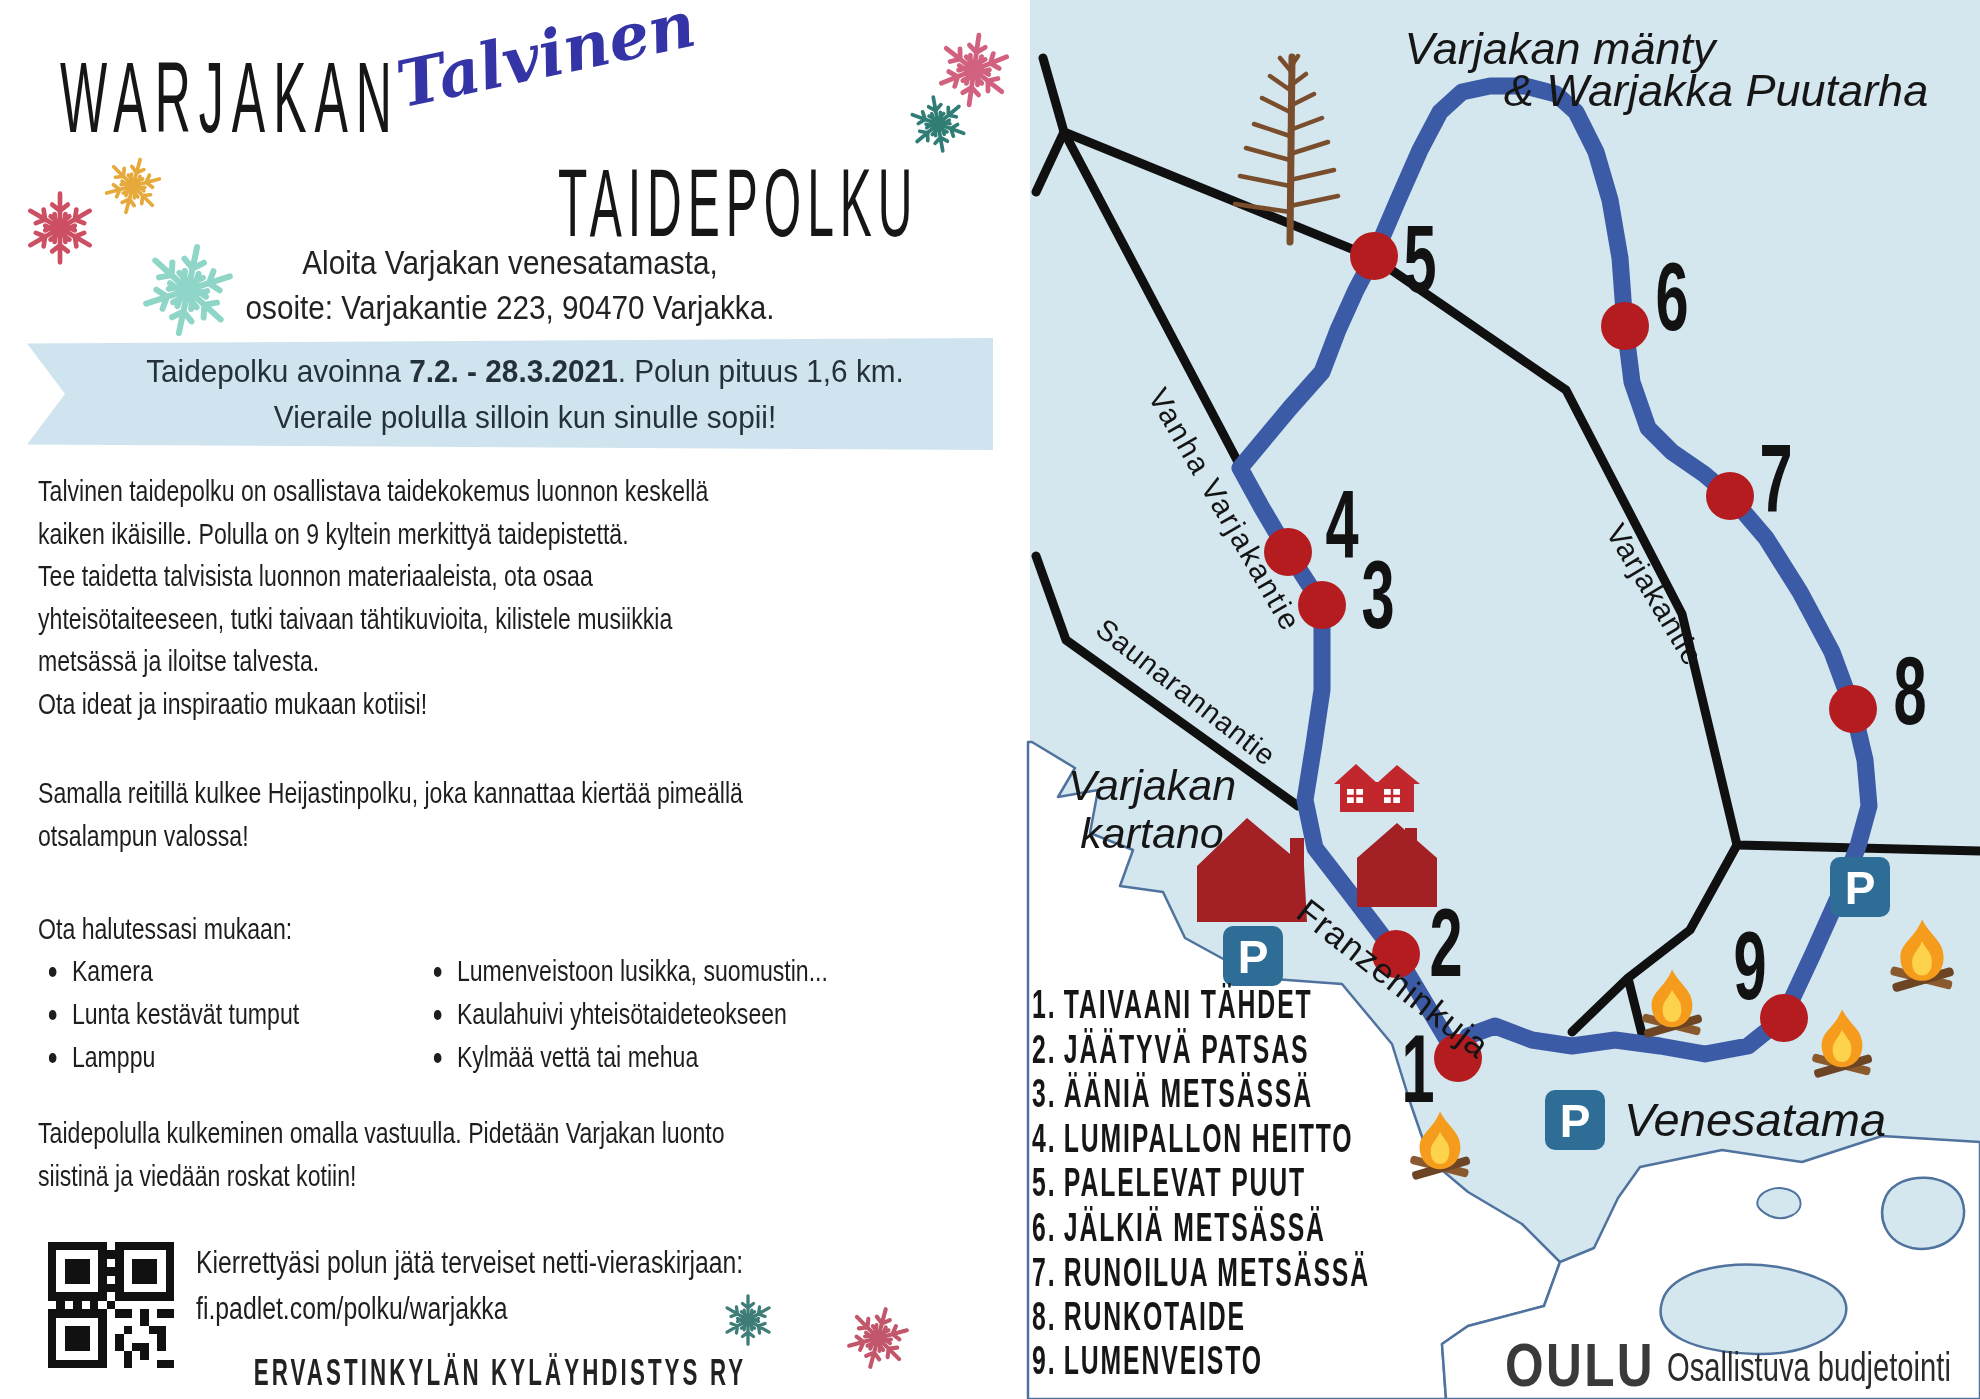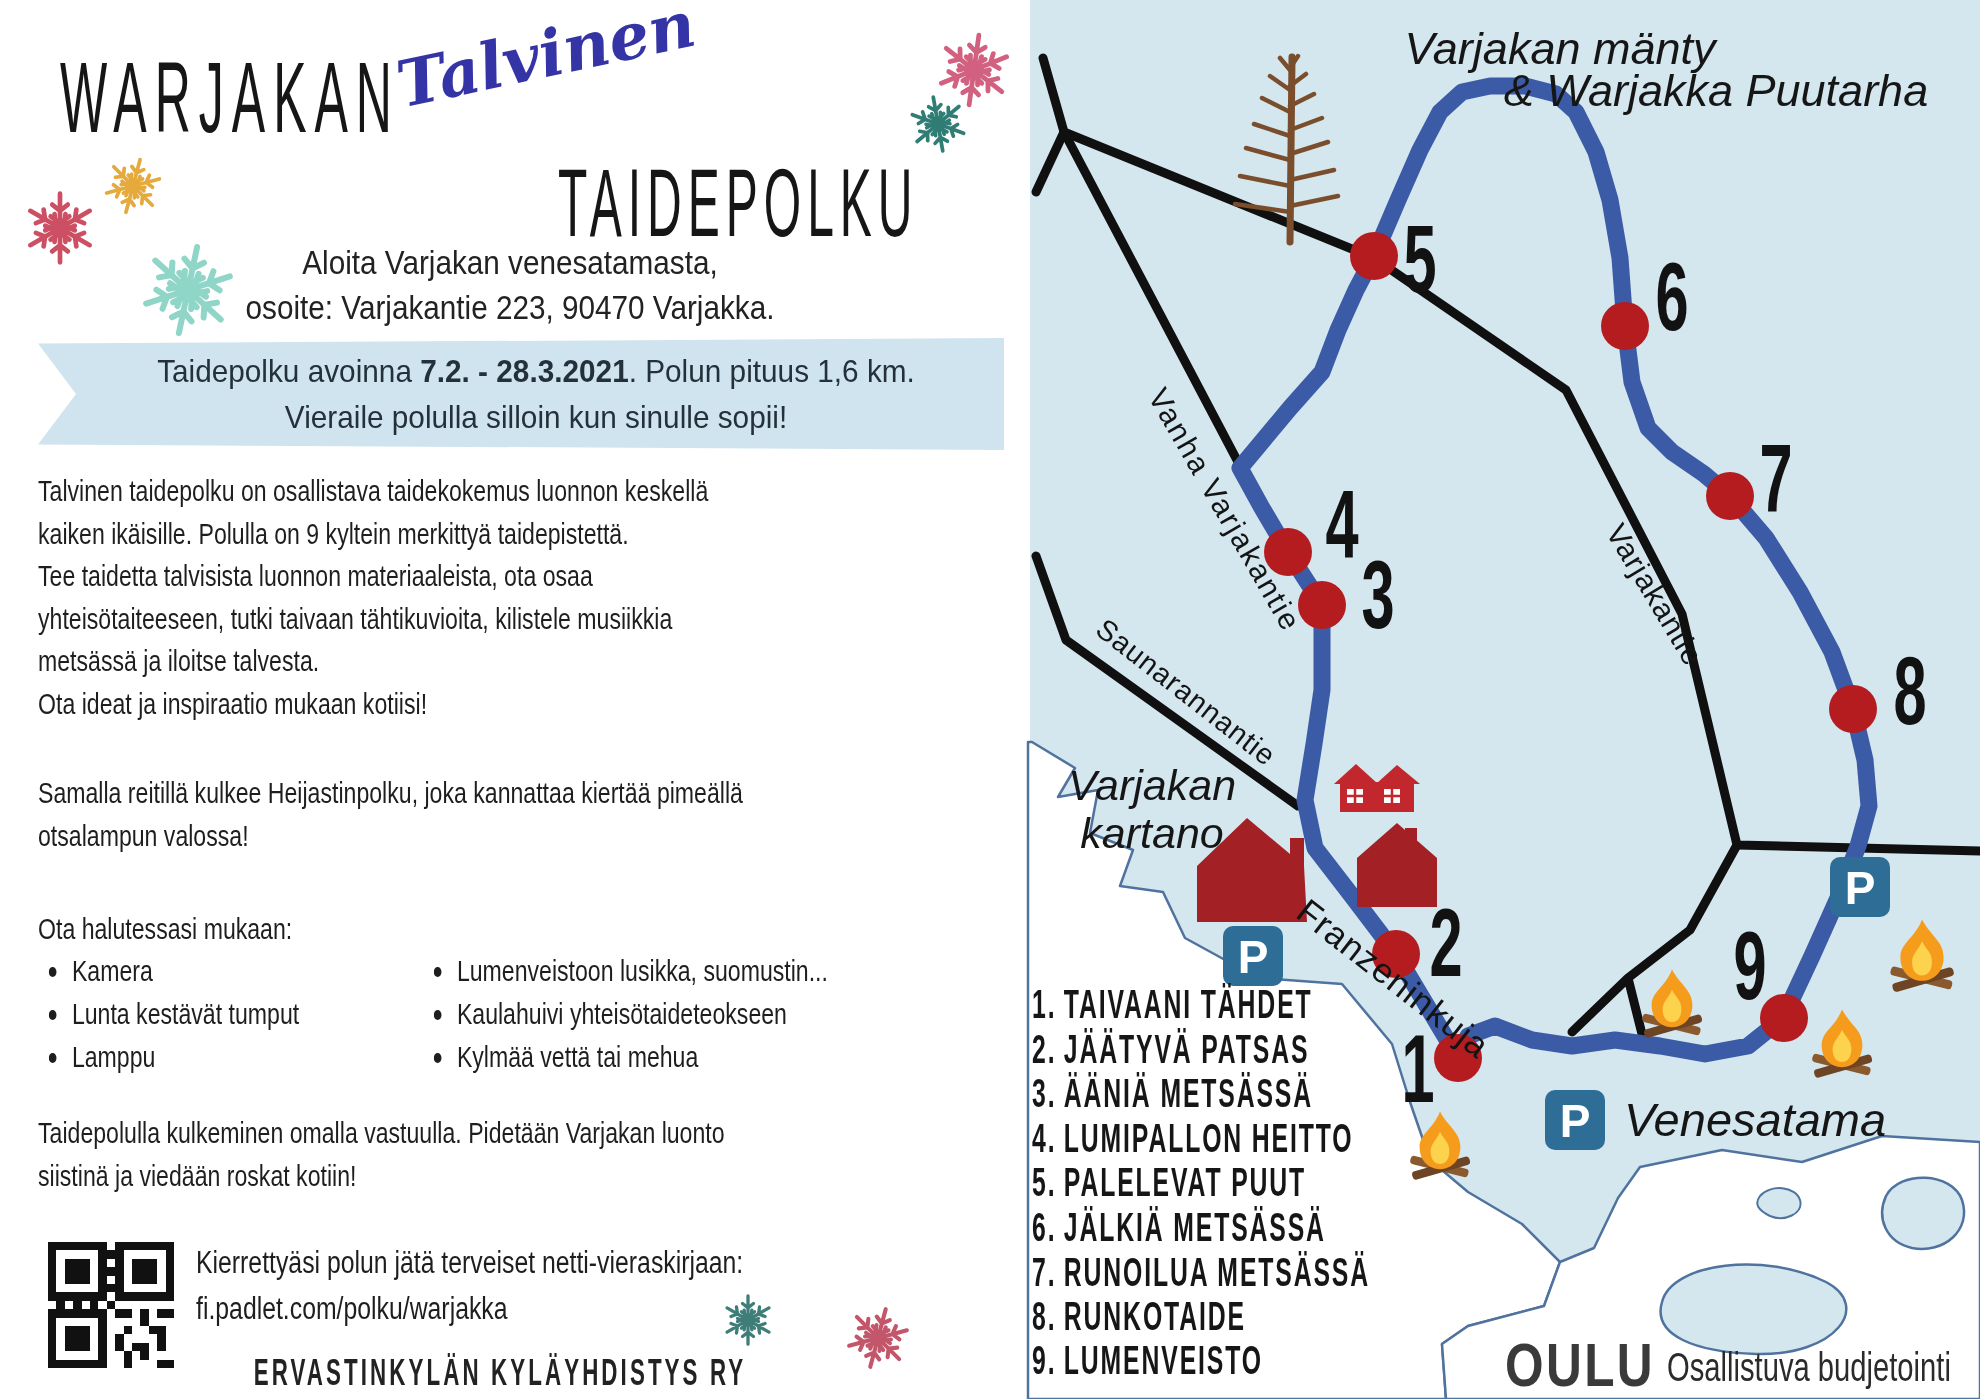--- a/index.html
+++ b/index.html
@@ -8,21 +8,21 @@
   .abs{position:absolute;white-space:nowrap;}
   svg text{font-family:"Liberation Sans",sans-serif;}
   .titleTop{left:60px;top:40px;font-size:100px;font-weight:500;letter-spacing:16px;color:#161616;
             transform:scaleX(.50);transform-origin:0 0;}
   .titleScript{left:398px;top:48px;font-family:"DejaVu Serif",serif;font-style:italic;font-weight:700;
             font-size:64px;color:#3434a6;transform:rotate(-12deg);transform-origin:0 50%;}
   .titleBottom{left:558px;top:148px;font-size:96px;font-weight:500;letter-spacing:12px;color:#161616;
             transform:scaleX(.50);transform-origin:0 0;}
   .intro{left:140px;top:240px;width:740px;text-align:center;font-size:33px;line-height:45px;
          transform:scaleX(.9);transform-origin:50% 0;color:#222;}
-  .banner{left:38px;top:338px;width:966px;height:112px;background:#cfe4ee;
+  .banner{left:27px;top:338px;width:966px;height:112px;background:#cfe4ee;
           clip-path:polygon(0 5%,100% 0,100% 100%,0 95%,38px 50%);}
   .bannerInner{position:absolute;left:30px;right:0;top:10px;text-align:center;font-size:32px;line-height:46px;
           color:#25313a;font-weight:500;transform:scaleX(.93);transform-origin:50% 0;}
   .bannerInner b{font-weight:700;}
   .body-block{font-size:30px;line-height:42.5px;transform:scaleX(.77);transform-origin:0 0;color:#1e1e1e;}
   .about{left:38px;top:470px;}
   .reflect{left:38px;top:772px;}
   .bringTitle{left:38px;top:908px;}
   .bullets{left:38px;top:950px;width:1200px;}
   .bcol{position:absolute;top:0;}

